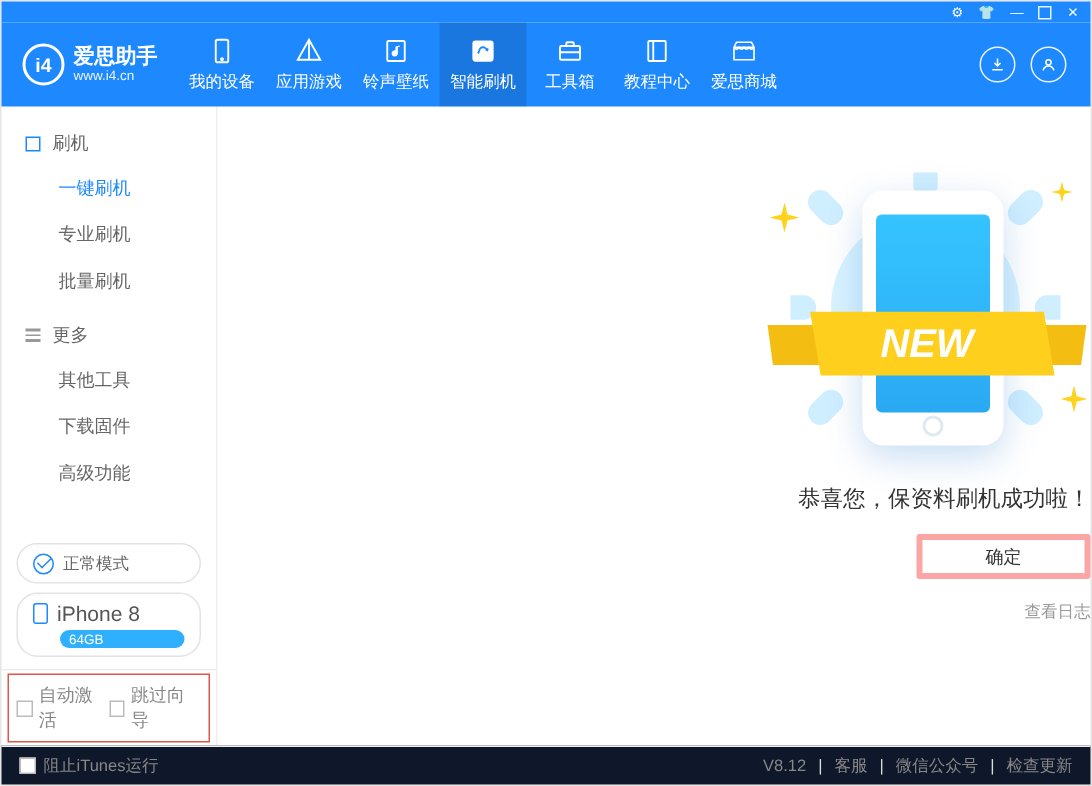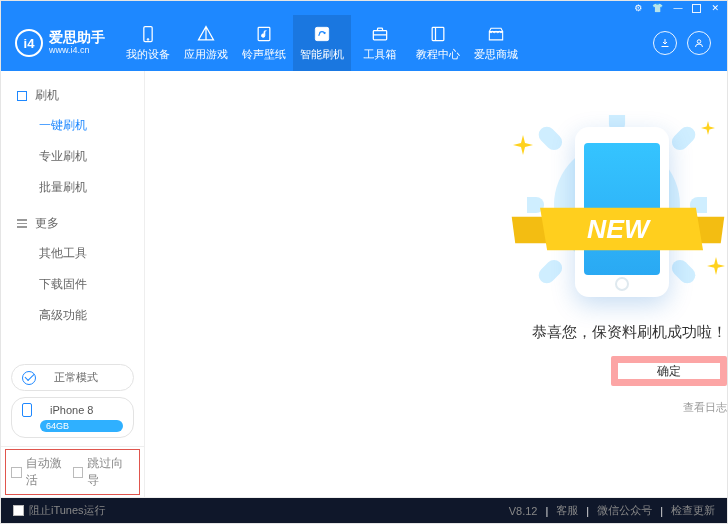--- a/index.html
+++ b/index.html
@@ -28,45 +28,45 @@
   .body { flex:1; display:flex; min-height:0; }
   .sidebar { width:144px; border-right:1px solid #eee; display:flex; flex-direction:column; }
   .side-scroll { flex:1; padding:10px 0; }
   .group-head { display:flex; align-items:center; gap:8px; padding:6px 16px; color:#666; font-size:12px; }
   .group-head .sq { width:10px; height:10px; border:1.5px solid #1e88ff; }
   .group-head .menu { display:flex; flex-direction:column; gap:2px; }
   .group-head .menu span { width:10px; height:1.5px; background:#999; }
   .side-item { padding:7px 10px 7px 38px; font-size:12px; color:#666; cursor:pointer; }
   .side-item.active { color:#1e88ff; }
 
-  .mode-switch { margin:6px 10px; border:1px solid #e3e3e3; border-radius:14px; padding:5px 10px; display:flex; align-items:center; gap:18px; color:#666; font-size:11px; }
+  .mode-switch { margin:6px 10px; border:1px solid #e3e3e3; border-radius:14px; padding:5px 10px; display:flex; align-items:center; gap:6px; color:#666; font-size:11px; }
   .mode-switch .dot { width:14px;height:14px;border:1.5px solid #1e88ff;border-radius:50%; display:flex;align-items:center;justify-content:center;}
   .mode-switch .dot::after{content:'';width:8px;height:4px;border-left:1.5px solid #1e88ff;border-bottom:1.5px solid #1e88ff;transform:rotate(-45deg) translate(1px,-1px);}
 
   .device-box { margin:0 10px 8px 10px; border:1px solid #e3e3e3; border-radius:14px; padding:5px 10px; display:flex; flex-direction:column; gap:3px; }
-  .device-row { display:flex; align-items:center; gap:18px; color:#555; font-size:11px; }
+  .device-row { display:flex; align-items:center; gap:6px; color:#555; font-size:14px; }
   .device-row .ph { width:10px;height:14px;border:1.2px solid #1e88ff;border-radius:2px; }
   .badge { background:#2fb0ff; color:#fff; font-size:9px; padding:1px 6px; border-radius:8px; margin-left:18px; }
 
   .bottom-opts { border-top:1px solid #eee; padding:8px 10px; display:flex; gap:0; align-items:center; color:#888; position:relative; }
   .bottom-opts::before { content:""; position:absolute; left:4px; right:4px; top:2px; bottom:2px; border:1.5px solid #e0554d; pointer-events:none; }
   .cb { width:11px;height:11px;border:1px solid #bbb;background:#fff; display:inline-block; }
 
   
   .main { flex:1; display:flex; flex-direction:column; align-items:flex-end; justify-content:flex-start; padding-top:34px; }
   .illus { width:220px; height:200px; position:relative; }
   .illus .sun { position:absolute; inset:0; margin:auto; width:180px; height:180px; }
   .illus .phone { position:absolute; left:68px; top:22px; width:94px; height:170px; background:#fff; border-radius:14px; box-shadow:0 8px 24px rgba(0,100,200,0.22); display:flex; align-items:center; justify-content:center; }
   .illus .screen { width:76px; height:132px; border-radius:4px; background:linear-gradient(180deg,#35c4ff,#2aa9f3); margin-top:-6px; position:relative; }
   .illus .home { position:absolute; bottom:6px; left:50%; transform:translateX(-50%); width:14px;height:14px;border:2px solid #dfe9ef;border-radius:50%; }
   .ribbon { position:absolute; left:-14px; top:94px; width:250px; height:62px; }
   .sparkle { position:absolute; fill:#ffd21e; }
 
   .congrats { margin-top:18px; font-size:15px; color:#333; }
-  .ok-btn { margin-top:14px; width:116px; height:30px; border:7px solid #fca5a5; background:#fff; border-radius:2px; font-size:12px; color:#333; cursor:pointer; }
+  .ok-btn { margin-top:14px; width:116px; height:30px; border:4px solid #fca5a5; background:#fff; border-radius:2px; font-size:12px; color:#333; cursor:pointer; }
   .loglink { margin-top:14px; font-size:11px; color:#999; cursor:pointer; }
 
   
   .statusbar { height:26px; border-top:1px solid #eee; background:#0f172a; display:flex; align-items:center; padding:0 12px; font-size:11px; color:#888; }
   .statusbar .right { margin-left:auto; display:flex; gap:8px; align-items:center; }
   .sep { color:#ddd; }
 </style>
 </head>
 <body>
 

